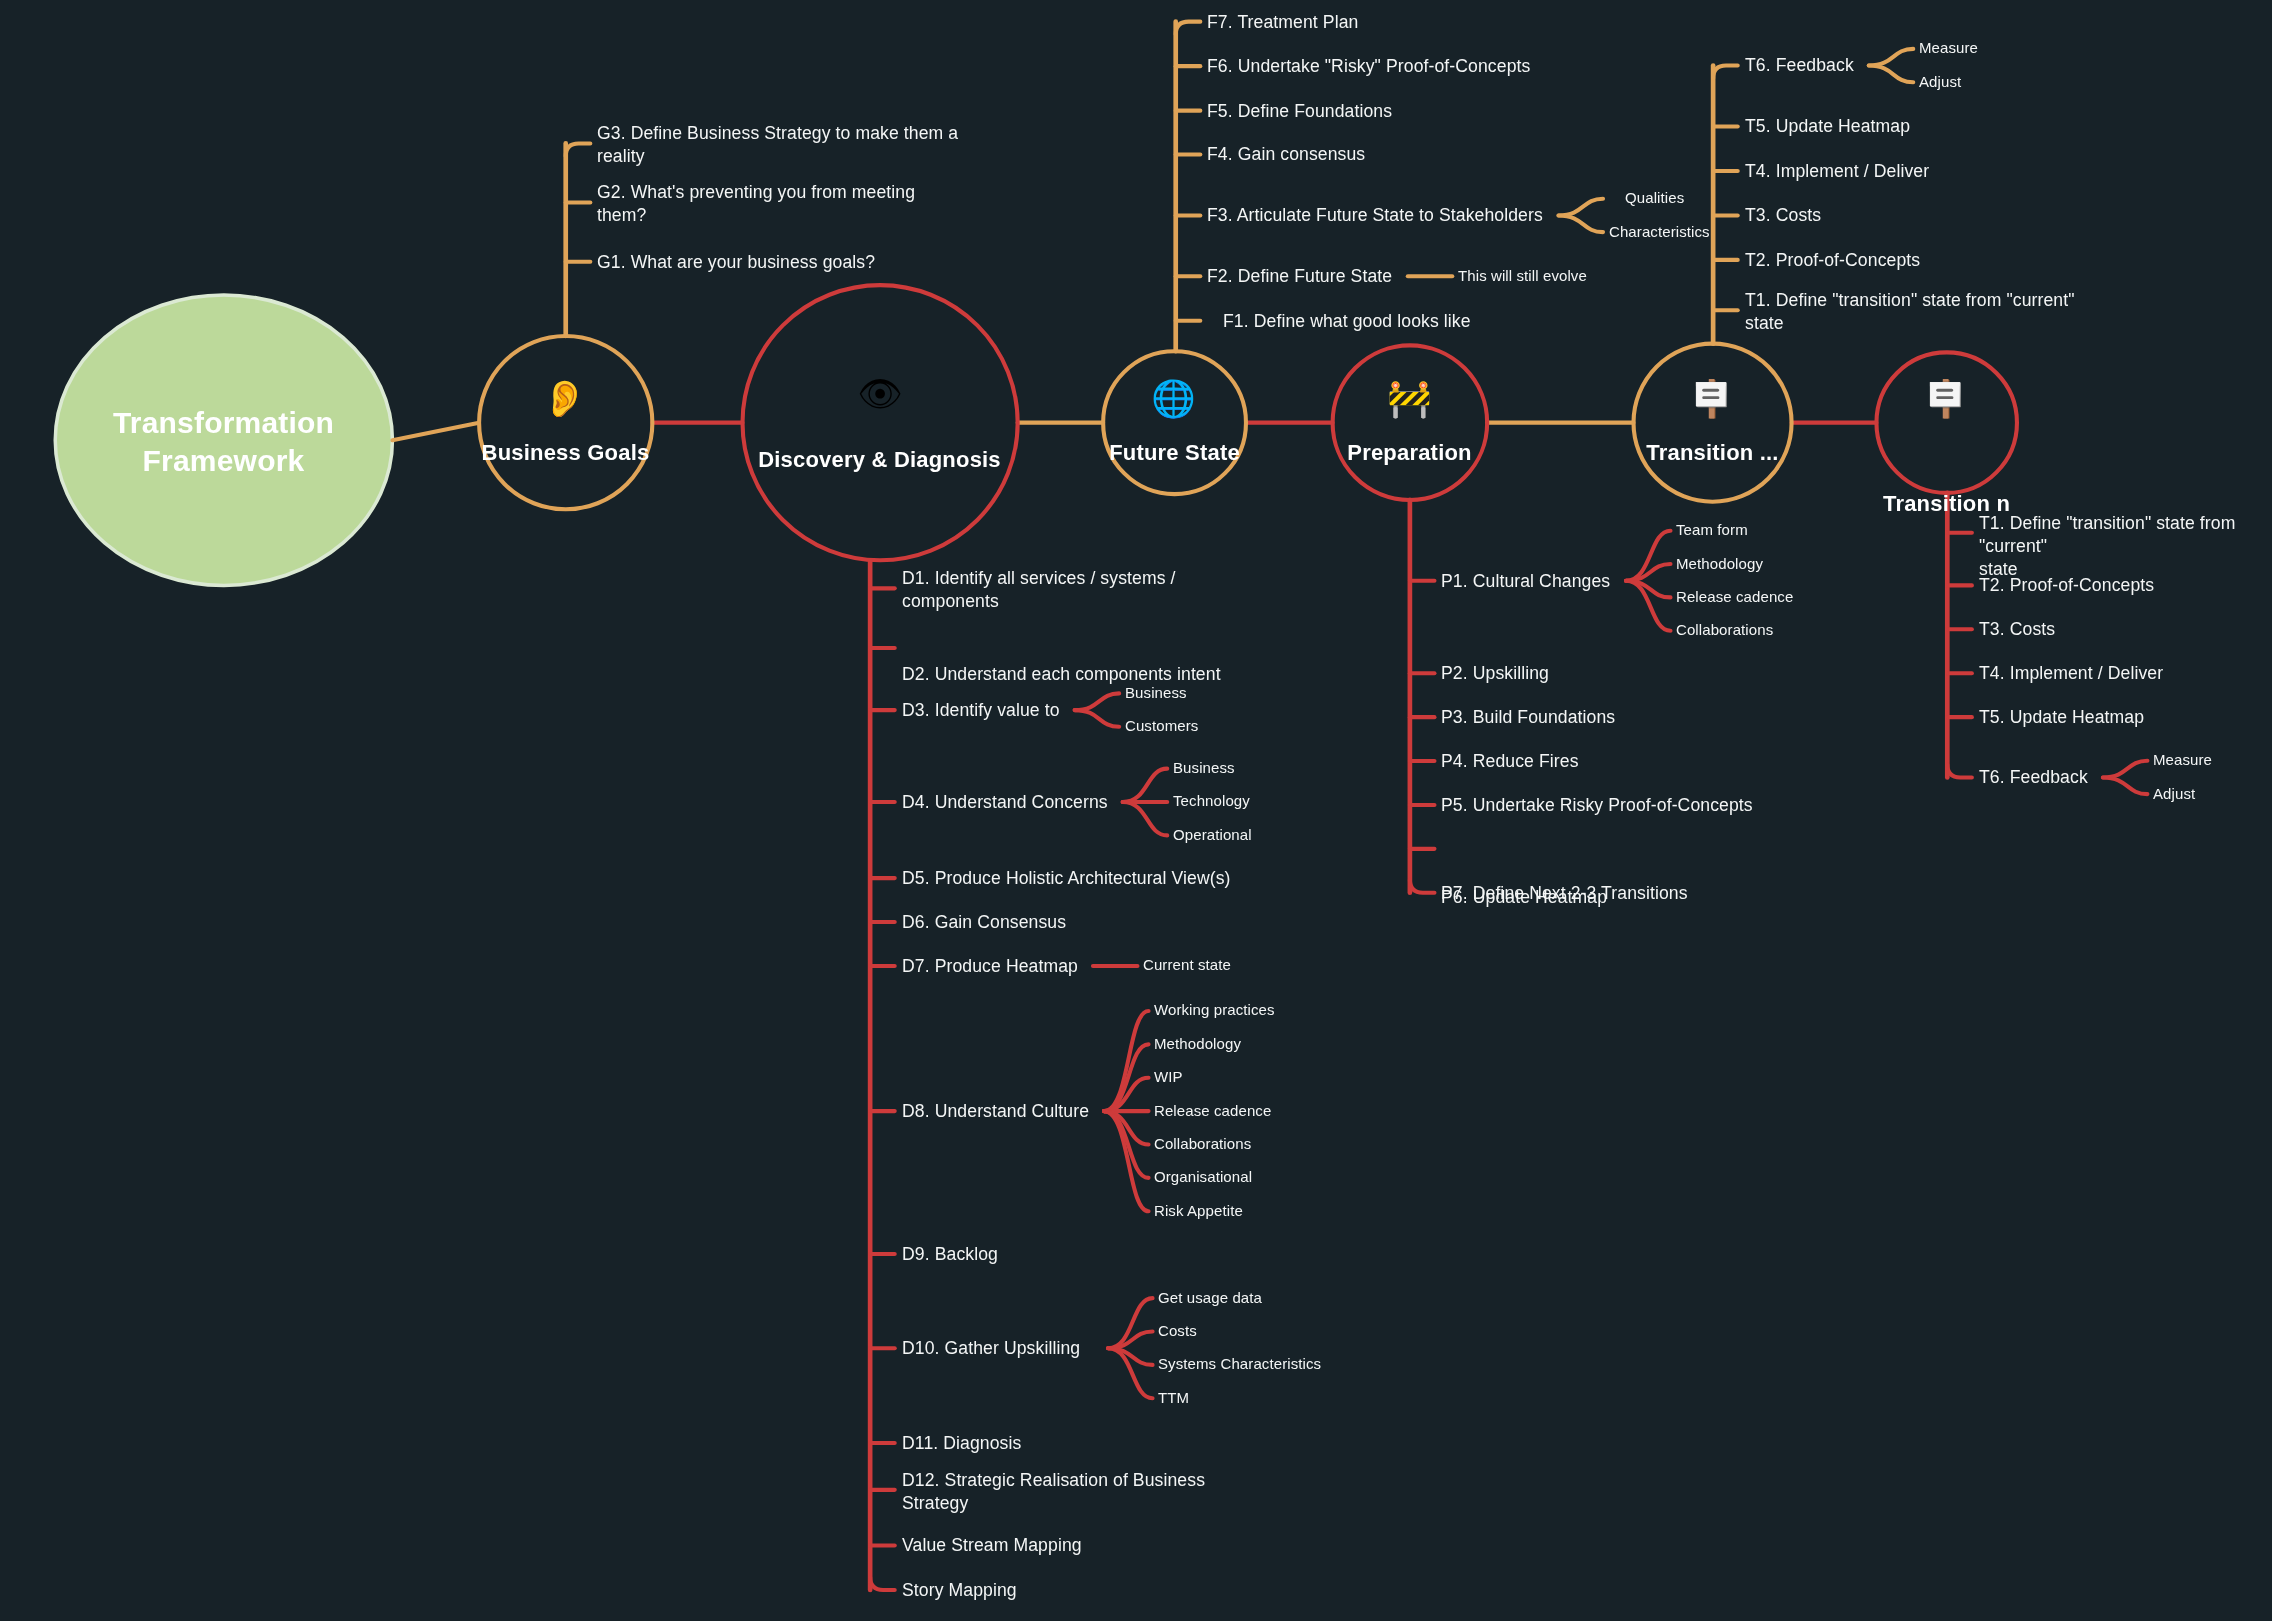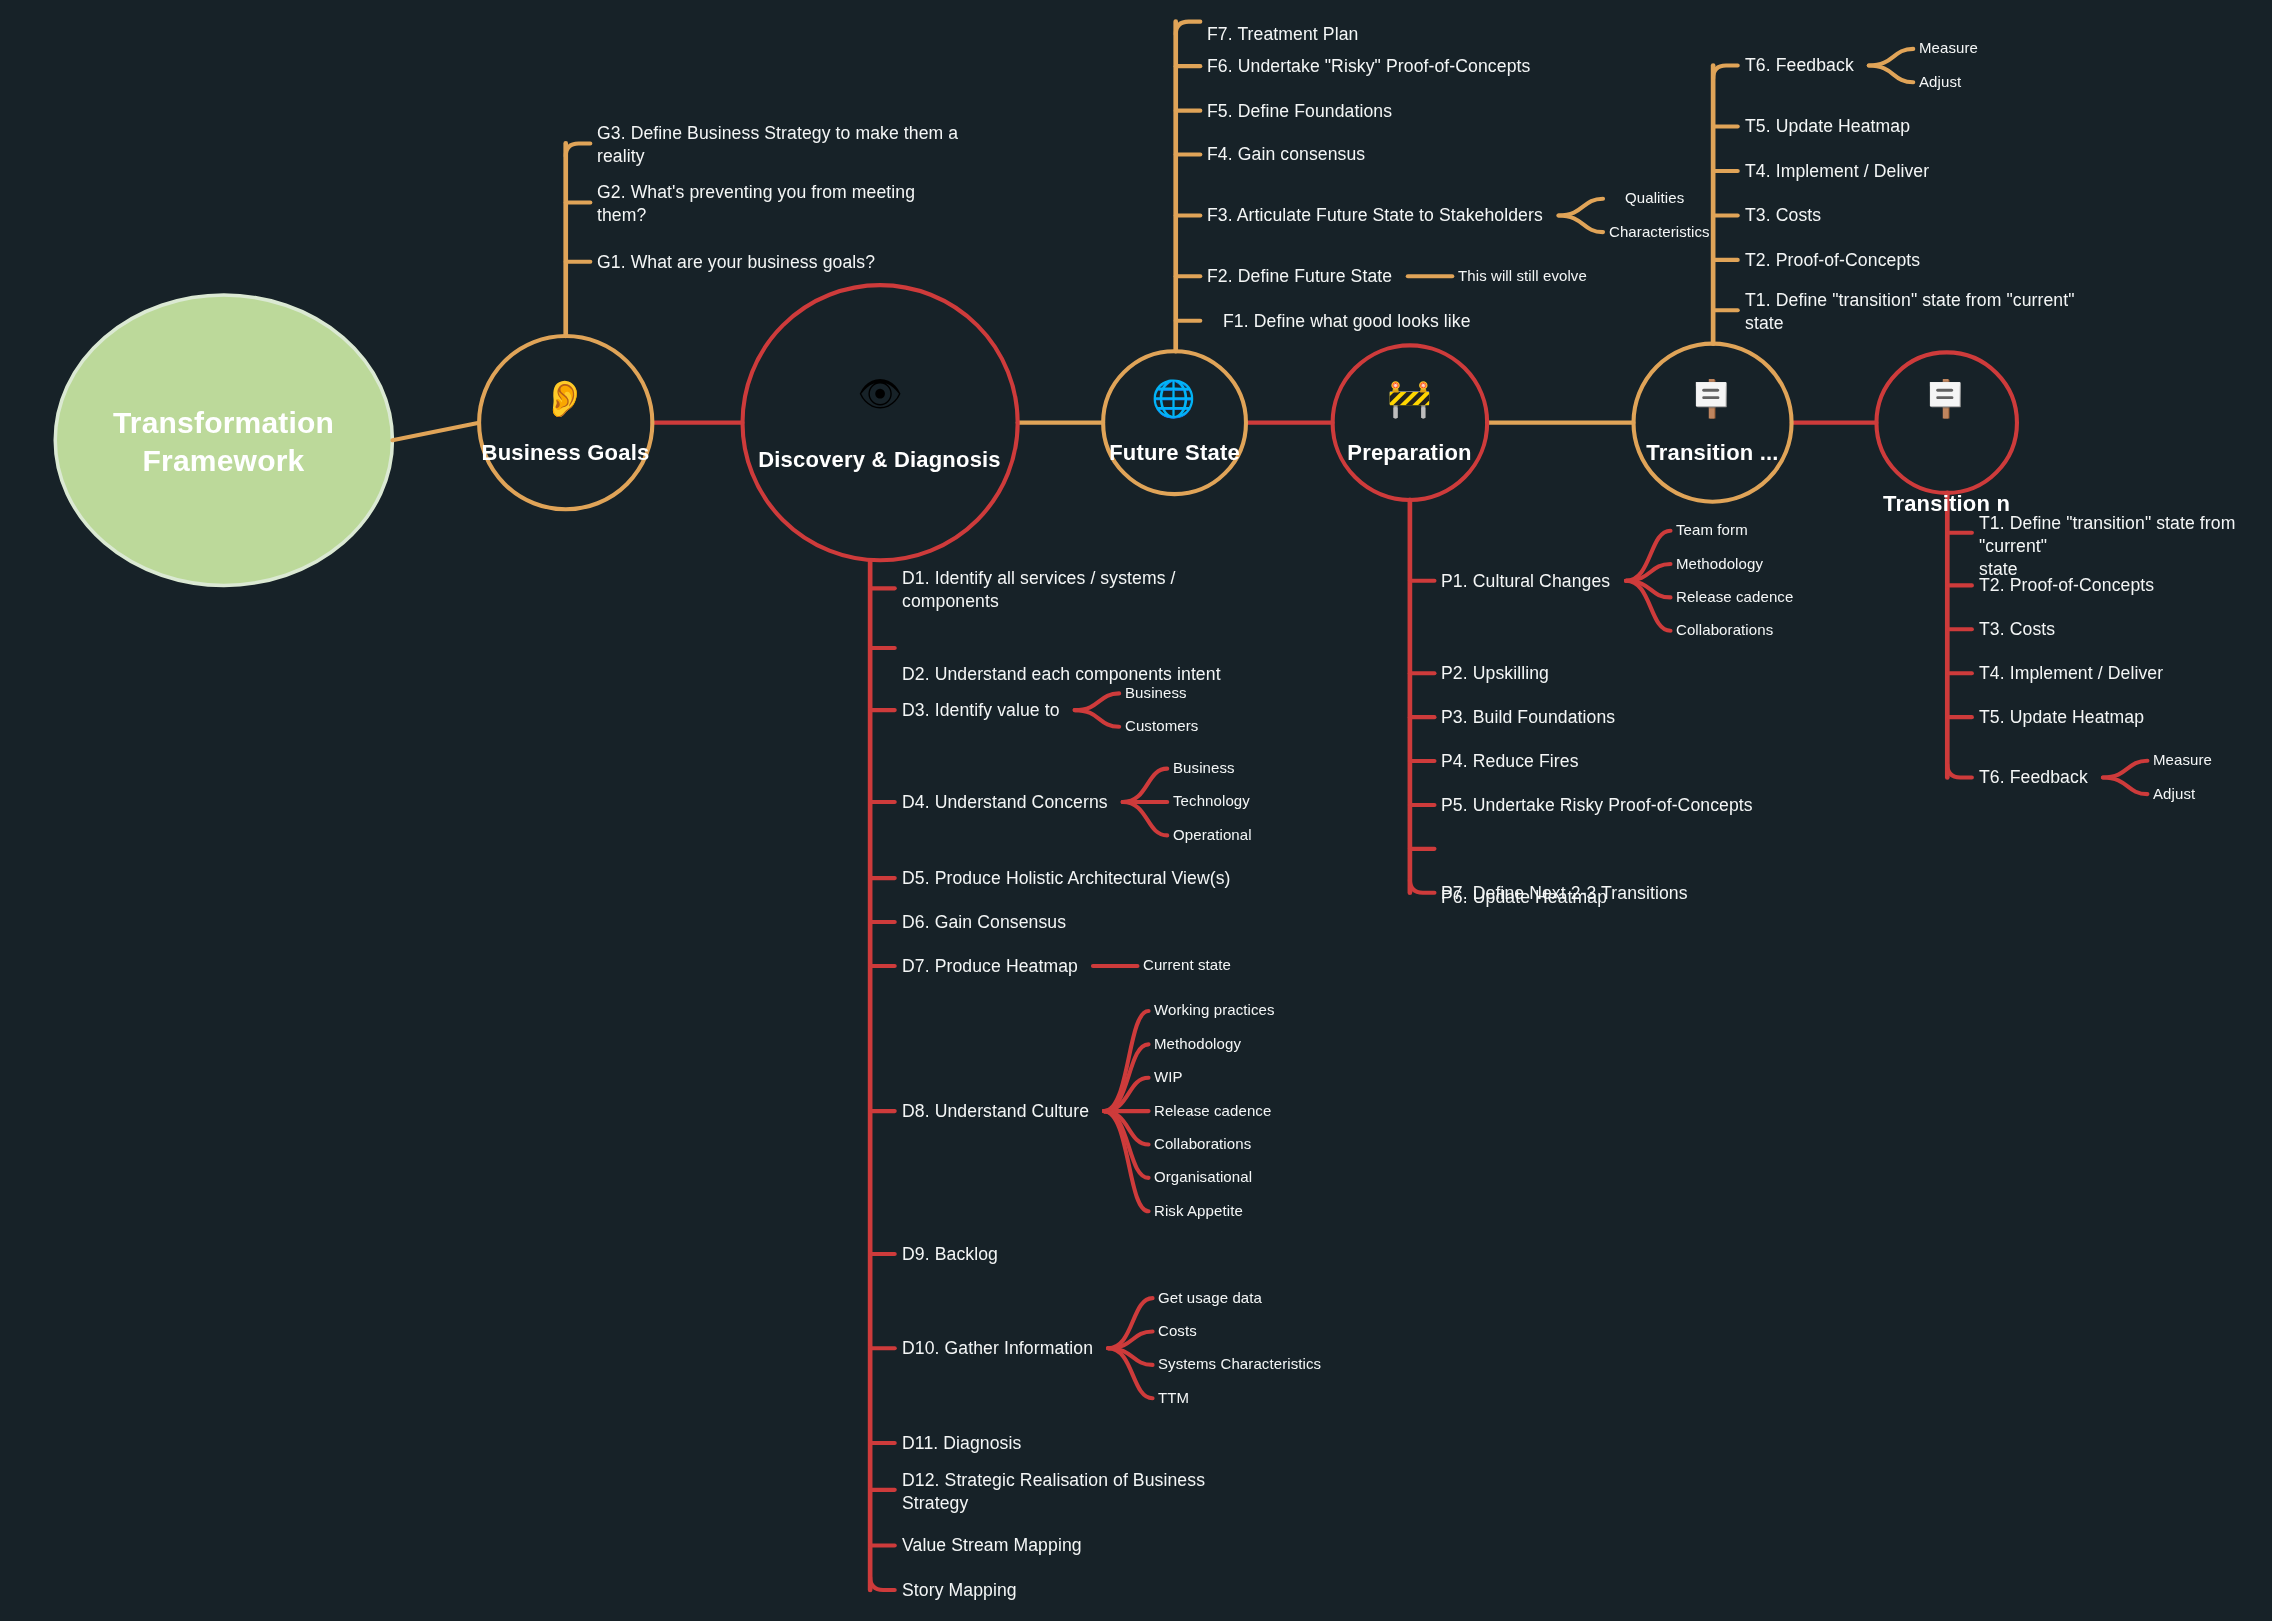--- a/index.html
+++ b/index.html
@@ -139,33 +139,33 @@
       <div class="lbl sub" style="left:1143px;top:955px;white-space:nowrap;">Current state</div>
       <div class="lbl" style="left:902px;top:1100px;max-width:445px;">D8. Understand Culture</div>
       <div class="lbl sub" style="left:1154px;top:1000px;white-space:nowrap;">Working practices</div>
       <div class="lbl sub" style="left:1154px;top:1034px;white-space:nowrap;">Methodology</div>
       <div class="lbl sub" style="left:1154px;top:1067px;white-space:nowrap;">WIP</div>
       <div class="lbl sub" style="left:1154px;top:1101px;white-space:nowrap;">Release cadence</div>
       <div class="lbl sub" style="left:1154px;top:1134px;white-space:nowrap;">Collaborations</div>
       <div class="lbl sub" style="left:1154px;top:1167px;white-space:nowrap;">Organisational</div>
       <div class="lbl sub" style="left:1154px;top:1201px;white-space:nowrap;">Risk Appetite</div>
       <div class="lbl" style="left:902px;top:1243px;max-width:445px;">D9. Backlog</div>
-      <div class="lbl" style="left:902px;top:1337px;max-width:445px;">D10. Gather Information</div>
+      <div class="lbl" style="left:902px;top:1337px;max-width:445px;">D10. Gather Upskilling</div>
       <div class="lbl sub" style="left:1158px;top:1288px;white-space:nowrap;">Get usage data</div>
       <div class="lbl sub" style="left:1158px;top:1321px;white-space:nowrap;">Costs</div>
       <div class="lbl sub" style="left:1158px;top:1354px;white-space:nowrap;">Systems Characteristics</div>
       <div class="lbl sub" style="left:1158px;top:1388px;white-space:nowrap;">TTM</div>
       <div class="lbl" style="left:902px;top:1432px;max-width:445px;">D11. Diagnosis</div>
       <div class="lbl" style="left:902px;top:1469px;max-width:445px;">D12. Strategic Realisation of Business
 Strategy</div>
       <div class="lbl" style="left:902px;top:1534px;max-width:445px;">Value Stream Mapping</div>
       <div class="lbl" style="left:902px;top:1579px;max-width:445px;">Story Mapping</div>
       <div class="node-icon" style="left:1139px;top:381px;width:70px;">🌐</div>
       <div class="node-title" style="left:1034px;top:440px;width:281px;">Future State</div>
-      <div class="lbl" style="left:1207px;top:10.5px;max-width:445px;margin-top:12px;">F7. Treatment Plan</div>
+      <div class="lbl" style="left:1207px;top:10.5px;max-width:445px;">F7. Treatment Plan</div>
       <div class="lbl" style="left:1207px;top:55px;max-width:445px;">F6. Undertake "Risky" Proof-of-Concepts</div>
       <div class="lbl" style="left:1207px;top:100px;max-width:445px;">F5. Define Foundations</div>
       <div class="lbl" style="left:1207px;top:143px;max-width:445px;">F4. Gain consensus</div>
       <div class="lbl" style="left:1207px;top:204px;max-width:445px;">F3. Articulate Future State to Stakeholders</div>
       <div class="lbl sub" style="left:1609px;top:188px;white-space:nowrap;margin-left:16px;">Qualities</div>
       <div class="lbl sub" style="left:1609px;top:222px;white-space:nowrap;">Characteristics</div>
       <div class="lbl" style="left:1207px;top:265px;max-width:445px;">F2. Define Future State</div>
       <div class="lbl sub" style="left:1458px;top:266px;white-space:nowrap;">This will still evolve</div>
       <div class="lbl" style="left:1207px;top:310px;max-width:445px;margin-left:16px;">F1. Define what good looks like</div>
       <div class="node-icon" style="left:1375px;top:381px;width:70px;">🚧</div>

